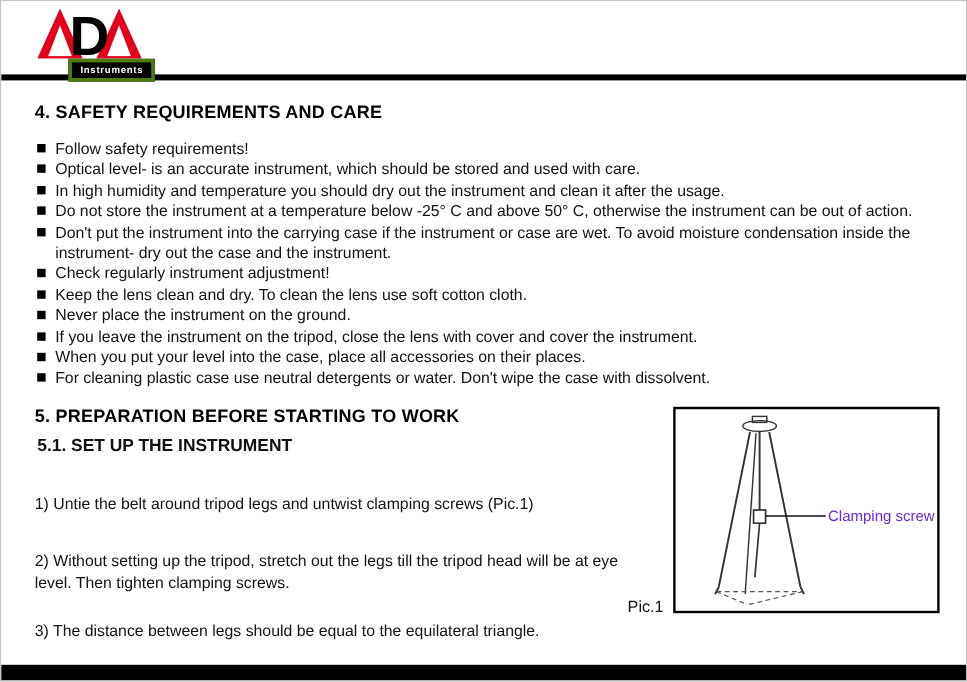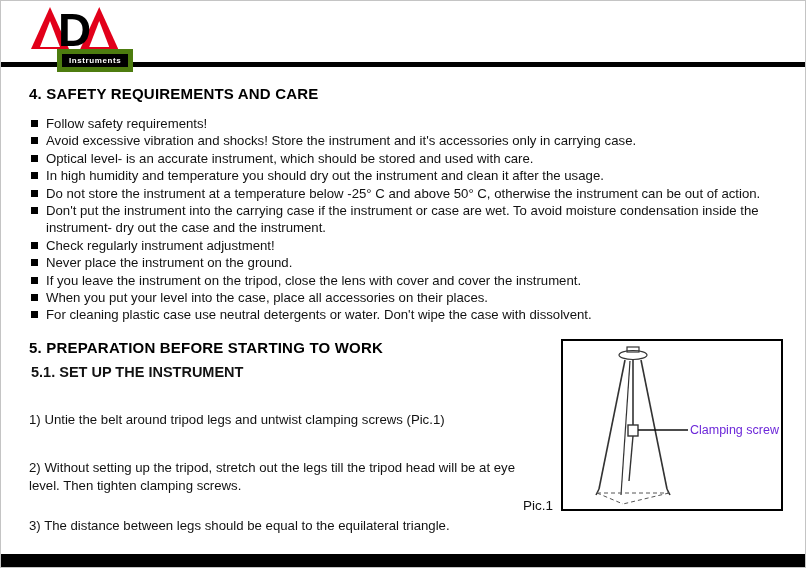--- a/index.html
+++ b/index.html
@@ -32,21 +32,21 @@
     clip-path:polygon(50% 0, 100% 100%, 0 100%);
   }
   .logo-letters span:nth-of-type(2) {
     font-size:46px; font-weight:800; line-height:38px;
     margin:0 -11px; z-index:2; color:#000;
   }
   .logo-banner {
     position:absolute; left:26px; top:42px; z-index:3;
     background:#000; color:#fff;
     font-size:8px; font-weight:bold; letter-spacing:0.6px;
-    padding:2px 7px; border:5px solid #4d7c0f;
+    padding:2px 7px; border:3px solid #4d7c0f;
   }
 
   
   .content { position:absolute; top:84px; left:28px; width:770px; }
   .section-title {
     font-size:15px; font-weight:bold; letter-spacing:0.2px;
     margin-bottom:13px; color:#000000;
   }
   .bullets { list-style:none; }
   .bullet { display:flex; font-size:13.2px; line-height:17.4px; }
@@ -101,23 +101,20 @@
 <div class="content">
 
   <div class="section-title">4. SAFETY REQUIREMENTS AND CARE</div>
 
   <ul class="bullets">
 
       <li class="bullet">
         <span class="bullet-text">Follow safety requirements!</span>
       </li>
 
-      <li class="bullet">
-        <span class="bullet-text">Avoid excessive vibration and shocks! Store the instrument and it's accessories only in carrying case.</span>
-      </li>
 
       <li class="bullet">
         <span class="bullet-text">Optical level- is an accurate instrument, which should be stored and used with care.</span>
       </li>
 
       <li class="bullet">
         <span class="bullet-text">In high humidity and temperature you should dry out the instrument and clean it after the usage.</span>
       </li>
 
       <li class="bullet">
@@ -125,20 +122,23 @@
       </li>
 
       <li class="bullet">
         <span class="bullet-text">Don't put the instrument into the carrying case if  the instrument or case are wet. To avoid moisture condensation inside the instrument- dry out the case and the instrument.</span>
       </li>
 
       <li class="bullet">
         <span class="bullet-text">Check regularly instrument adjustment!</span>
       </li>
 
+      <li class="bullet">
+        <span class="bullet-text">Keep the lens clean and dry. To clean the lens use soft cotton cloth.</span>
+      </li>
 
       <li class="bullet">
         <span class="bullet-text">Never place the instrument on the ground.</span>
       </li>
 
       <li class="bullet">
         <span class="bullet-text">If you leave the instrument on the tripod, close the lens with cover and cover the instrument.</span>
       </li>
 
       <li class="bullet">

